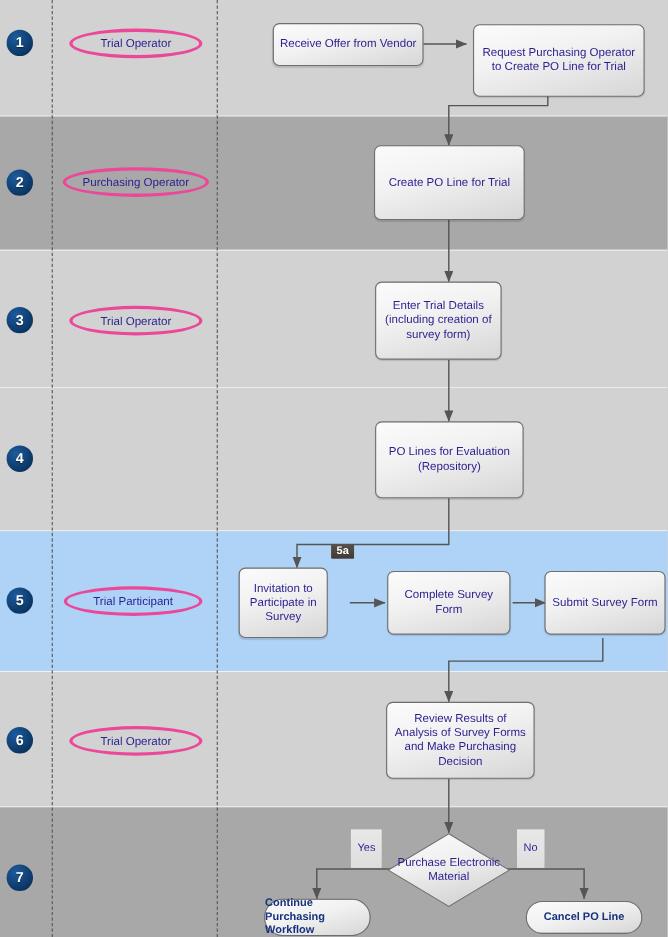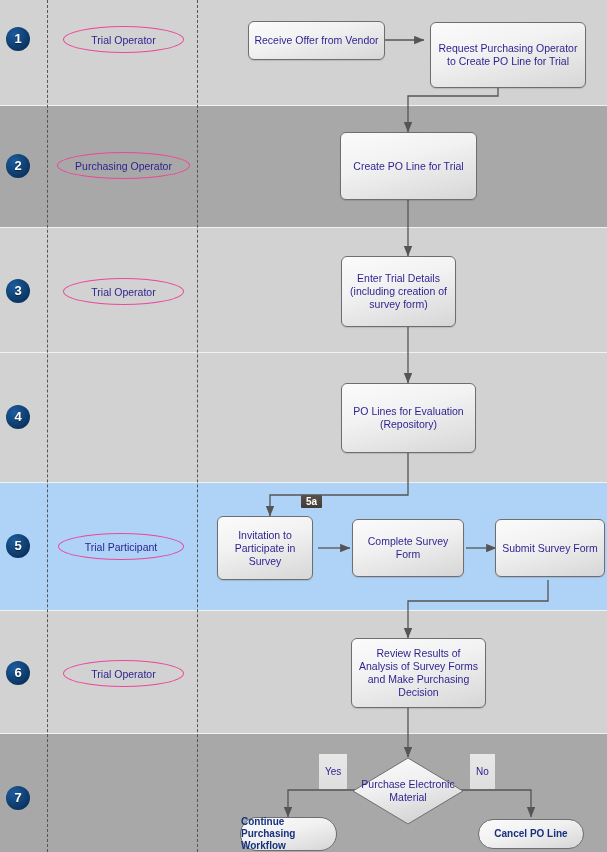--- a/index.html
+++ b/index.html
@@ -59,21 +59,21 @@
     font-weight: bold;
     line-height: 24px;
     text-align: center;
     z-index: 6;
     text-shadow: 0 1px 1px rgba(0,0,0,.5);
   }
 
   
   .role {
     position: absolute;
-    border: 1px solid #ec4899;
+    border: 3px solid #ec4899;
     border-radius: 50%;
     background: transparent;
     color: #2a1f8f;
     font-size: 10.5px;
     display: flex;
     align-items: center;
     justify-content: center;
     text-align: center;
     z-index: 5;
     box-sizing: border-box;
@@ -241,21 +241,21 @@
   <div class="node" style="left:248px;top:21px;width:137px;height:39px;">Receive Offer from Vendor</div>
 
   <div class="node" style="left:430px;top:22px;width:156px;height:66px;">Request Purchasing Operator to Create PO Line for Trial</div>
 
   <div class="node" style="left:340px;top:132px;width:137px;height:68px;">Create PO Line for Trial</div>
 
   <div class="node" style="left:341px;top:256px;width:115px;height:71px;">Enter Trial Details (including creation of survey form)</div>
 
   <div class="node" style="left:341px;top:383px;width:135px;height:70px;">PO Lines for Evaluation (Repository)</div>
 
-  <div class="node" style="left:217px;top:516px;width:96px;height:64px;">Invitation to Participate in Survey</div>
+  <div class="node" style="left:217px;top:516px;width:81px;height:64px;">Invitation to Participate in Survey</div>
 
   <div class="node" style="left:352px;top:519px;width:112px;height:58px;">Complete Survey Form</div>
 
   <div class="node" style="left:495px;top:519px;width:110px;height:58px;">Submit Survey Form</div>
 
   <div class="node" style="left:351px;top:638px;width:135px;height:70px;">Review Results of Analysis of Survey Forms and Make Purchasing Decision</div>
 
   <div class="decision-wrap" style="left:352px;top:757px;width:112px;height:68px;">
     <svg width="112" height="68" viewBox="0 0 112 68">
       <defs>

